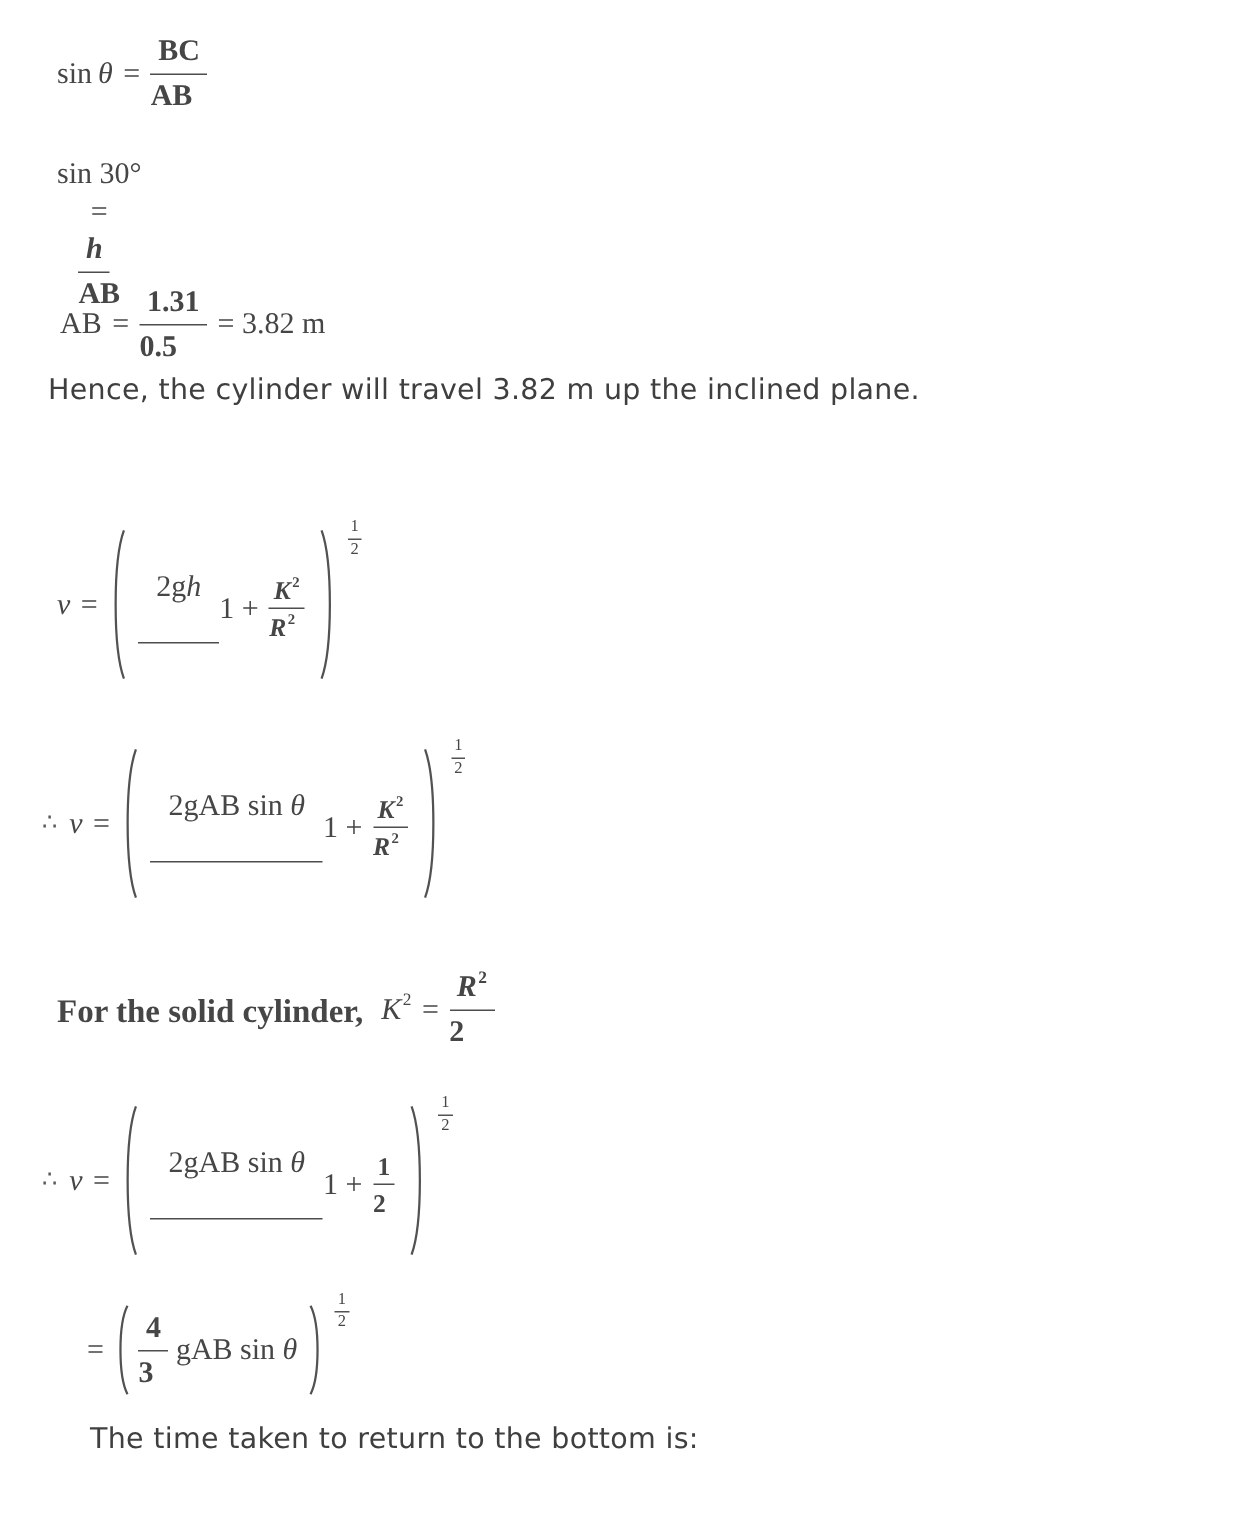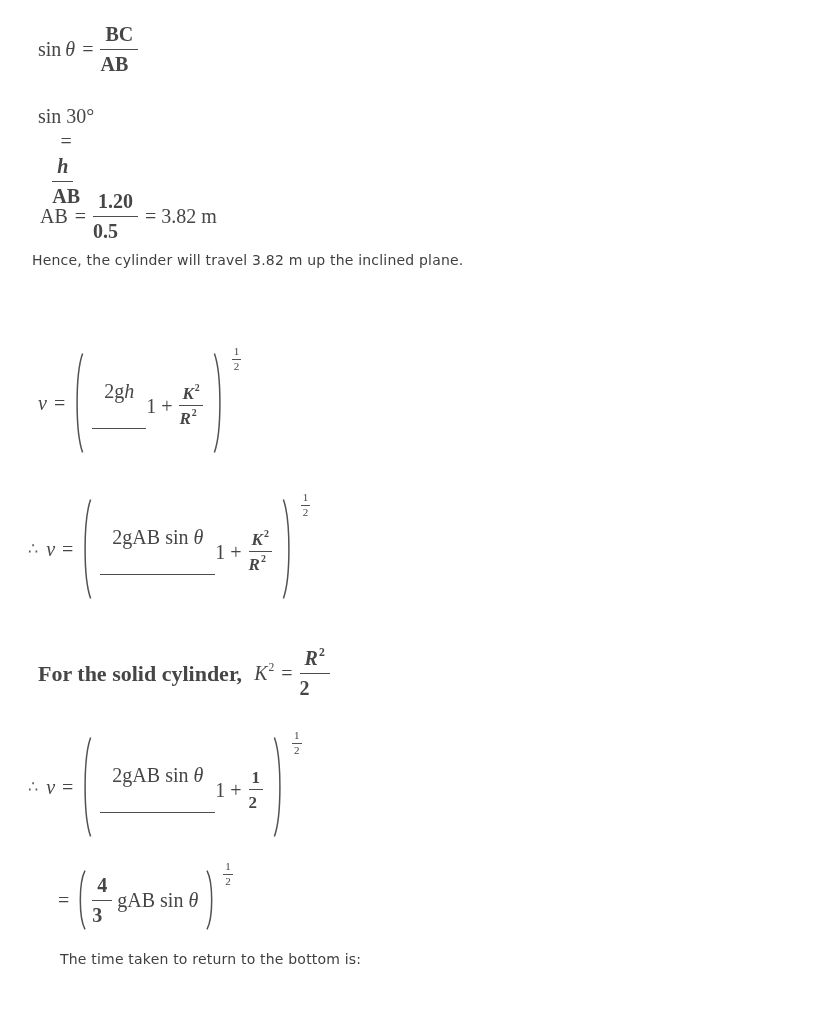--- a/index.html
+++ b/index.html
@@ -6,21 +6,21 @@
   html,body { background:#ffffff; }
   .page {
     position:relative; width:822px; height:1025px; background:#ffffff;
     overflow:hidden;
     padding-left:29px;
   }
   
   .para {
     position:absolute;
     font-family:"DejaVu Sans","Liberation Sans",sans-serif;
-    font-size:14px; color:#3f3f3f; line-height:20px;
+    font-size:19px; color:#3f3f3f; line-height:20px;
     letter-spacing:0.2px;
   }
   .justify-full { width:762px; text-align:justify; text-align-last:justify; white-space:nowrap; }
   .justify-full i { font-style:italic; }
   
   .eq {
     position:absolute; display:flex; align-items:center; column-gap:7px;
     font-family:"Liberation Serif","DejaVu Serif",serif;
     font-size:20px; color:#464646; line-height:1.25;
   }
@@ -88,21 +88,21 @@
     <span class="frac">
       <span class="fnum it">h</span>
       <span class="fden">AB</span>
     </span>
   </div>
 
   <div class="eq" id="eq3">
     <span class="tok">AB</span>
     <span class="tok">=</span>
     <span class="frac">
-      <span class="fnum">1.20</span>
+      <span class="fnum">1.31</span>
       <span class="fden">0.5</span>
     </span>
     <span class="tok">= 3.82 m</span>
   </div>
 
   <div class="para" id="para1">Hence, the cylinder will travel 3.82 m up the inclined plane.</div>
 
 
   <div class="eq" id="eq4">
     <span class="tok it">v</span>

